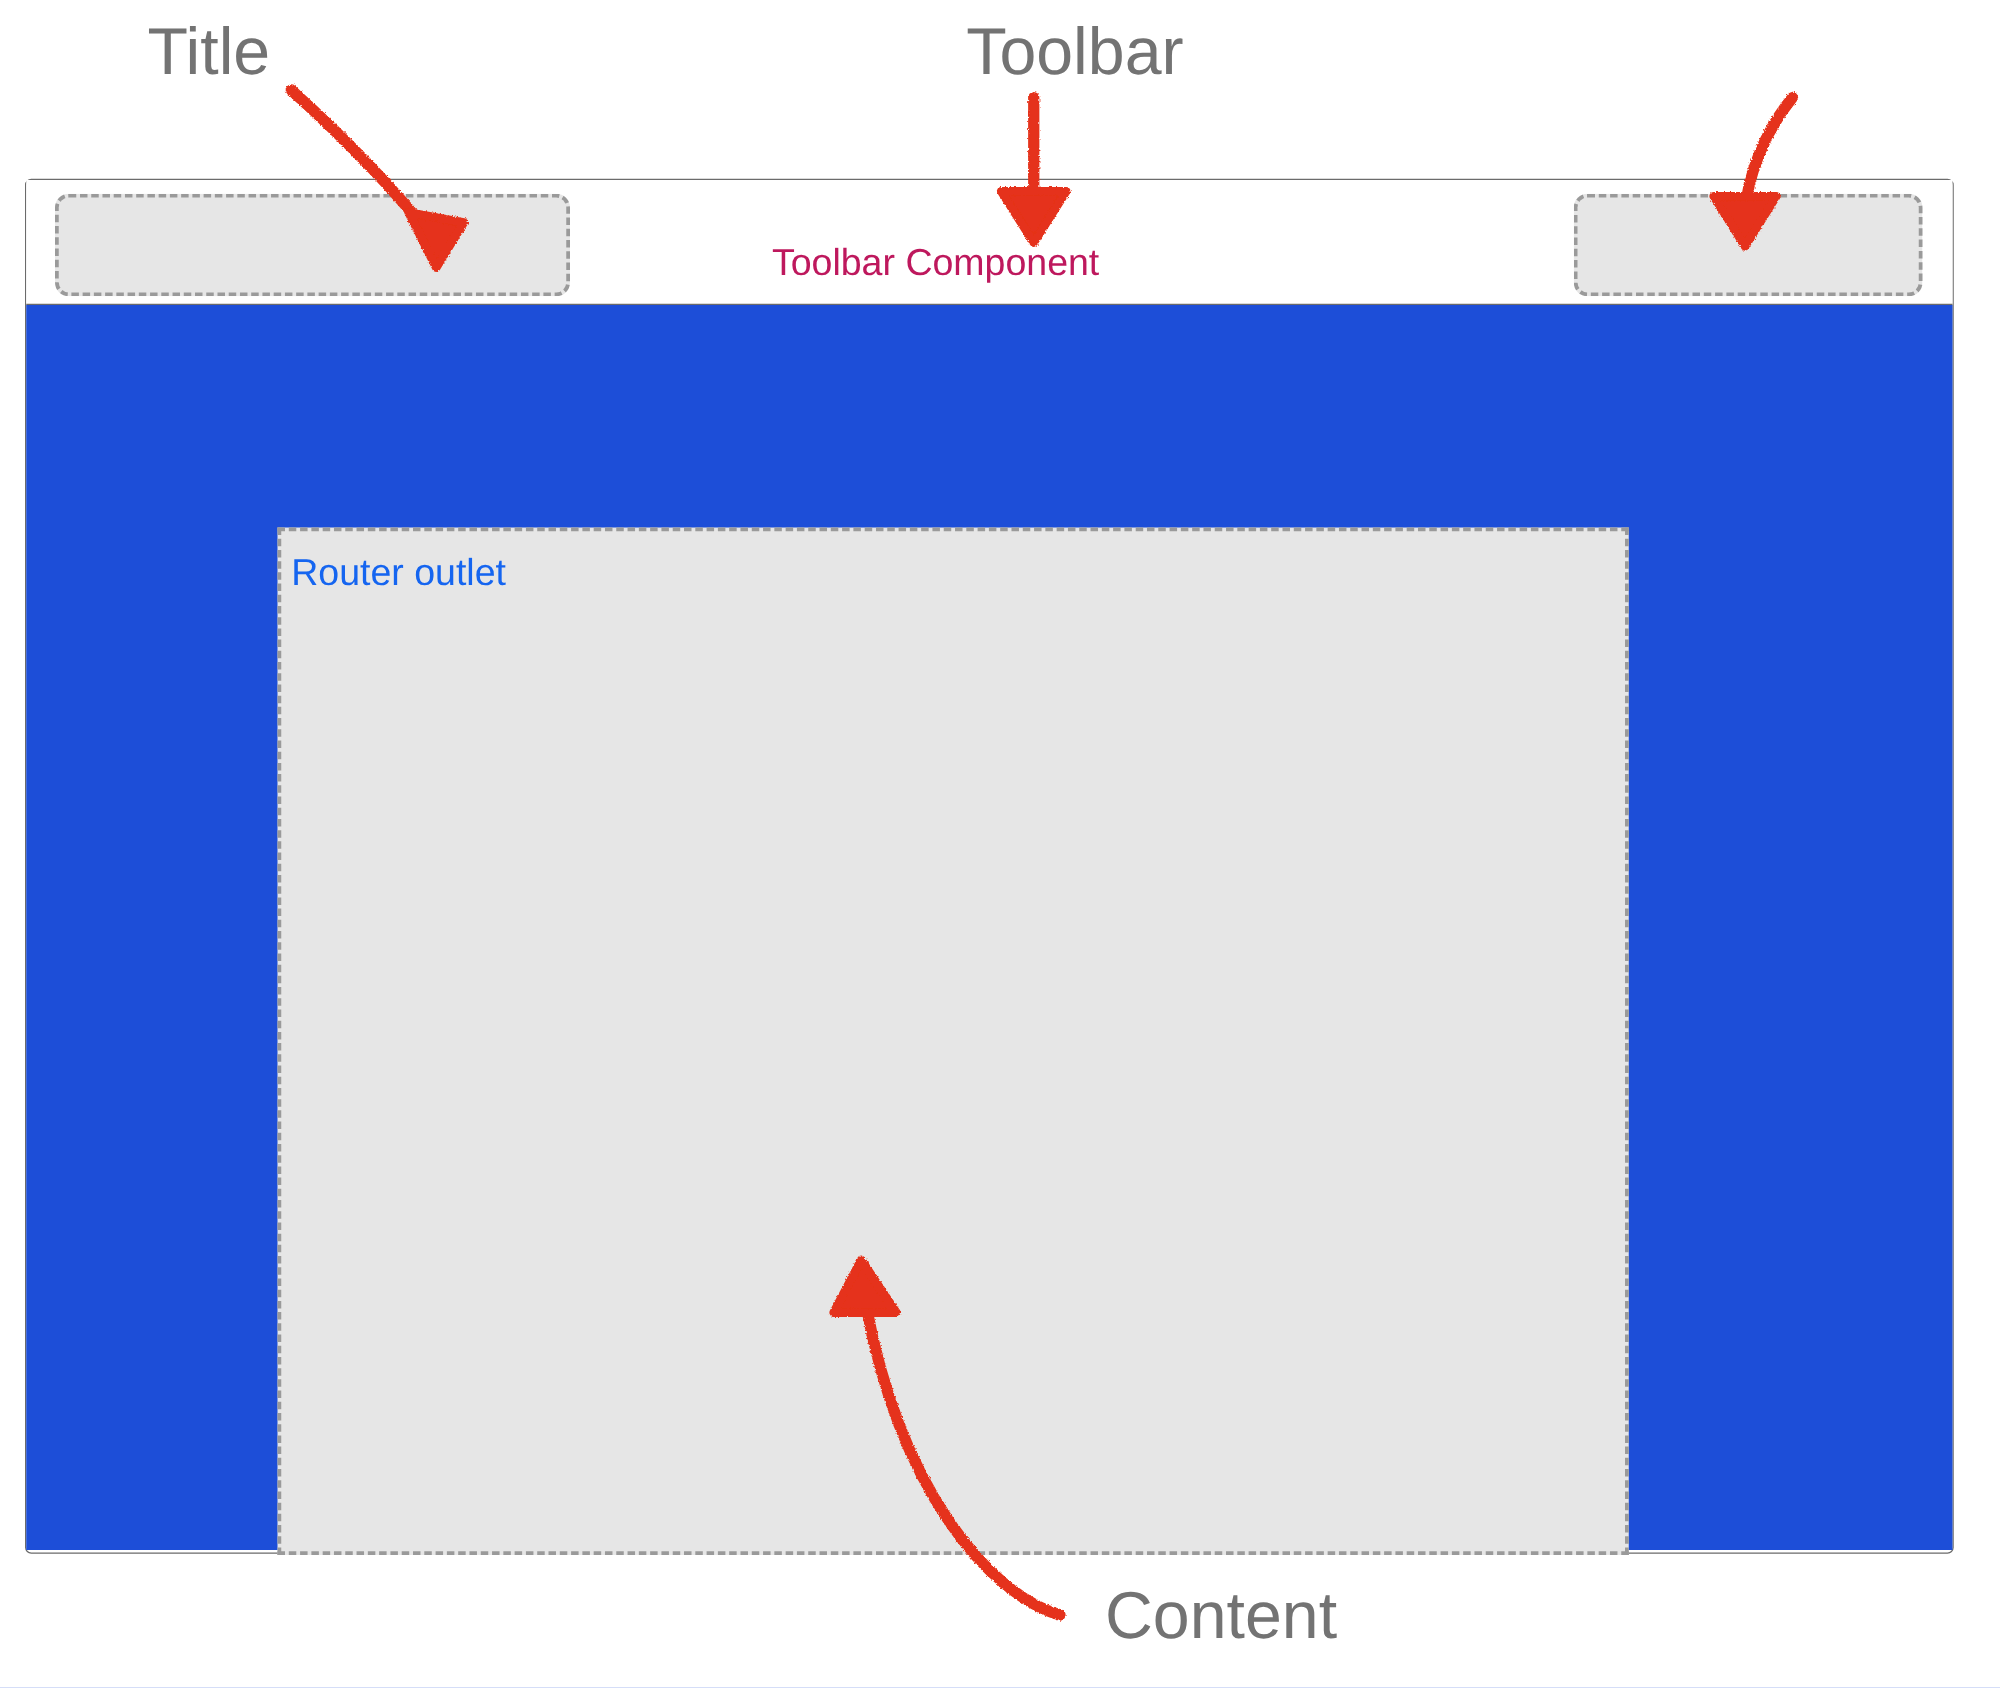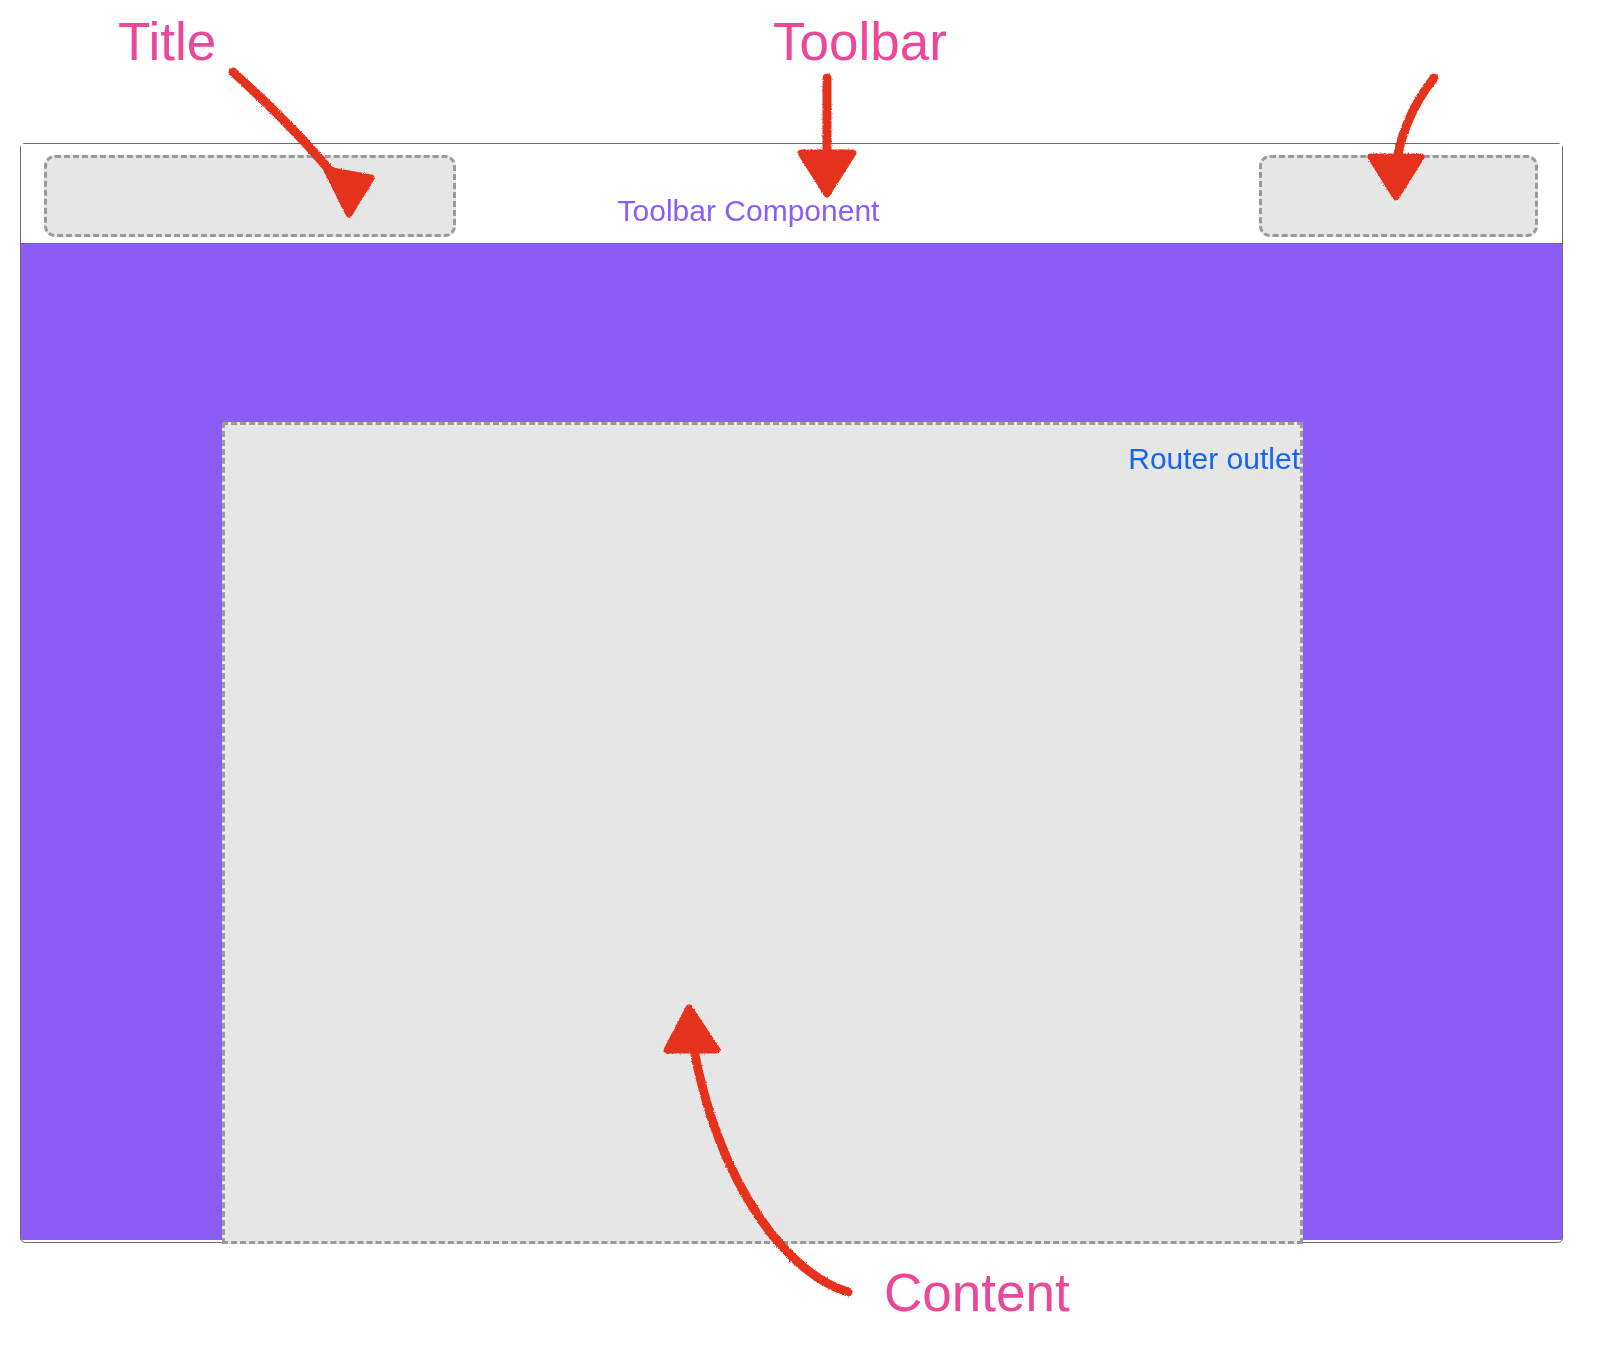--- a/index.html
+++ b/index.html
@@ -25,21 +25,21 @@
   #annotations {
     position: absolute;
     left: 0; top: 0;
     width: 1600px;
     height: 1350px;
     pointer-events: none;
     z-index: 40;
   }
   .anno-label {
     position: absolute;
-    color: #ec4899;
+    color: #737373;
     font-family: "Liberation Sans", sans-serif;
     font-weight: 400;
     font-size: 53px;
     line-height: 1;
     white-space: nowrap;
     letter-spacing: 0px;
     z-index: 45;
   }
 
   
@@ -90,32 +90,31 @@
     position: absolute;
     left: 0;
     right: 0;
     top: 0;
     bottom: 0;
     display: flex;
     align-items: flex-end;
     justify-content: center;
     padding-bottom: 15px;
     box-sizing: border-box;
-    color: #8b5cf6;
+    color: #be185d;
     font-size: 30px;
     font-family: "Liberation Sans", sans-serif;
     pointer-events: none;
   }
   #toolbar-label span { transform: translateX(-43px); }
 
   #body-area {
     position: relative;
     height: 996px;
-    background: #8b5cf6;
-    text-align: right;
+    background: #1d4ed8;
   }
 
   #content-slot {
     position: absolute;
     left: 201px;
     top: 178px;
     width: 1081px;
     height: 822px;
     background: #E6E6E6;
     border: 3px dashed #9a9a9a;

